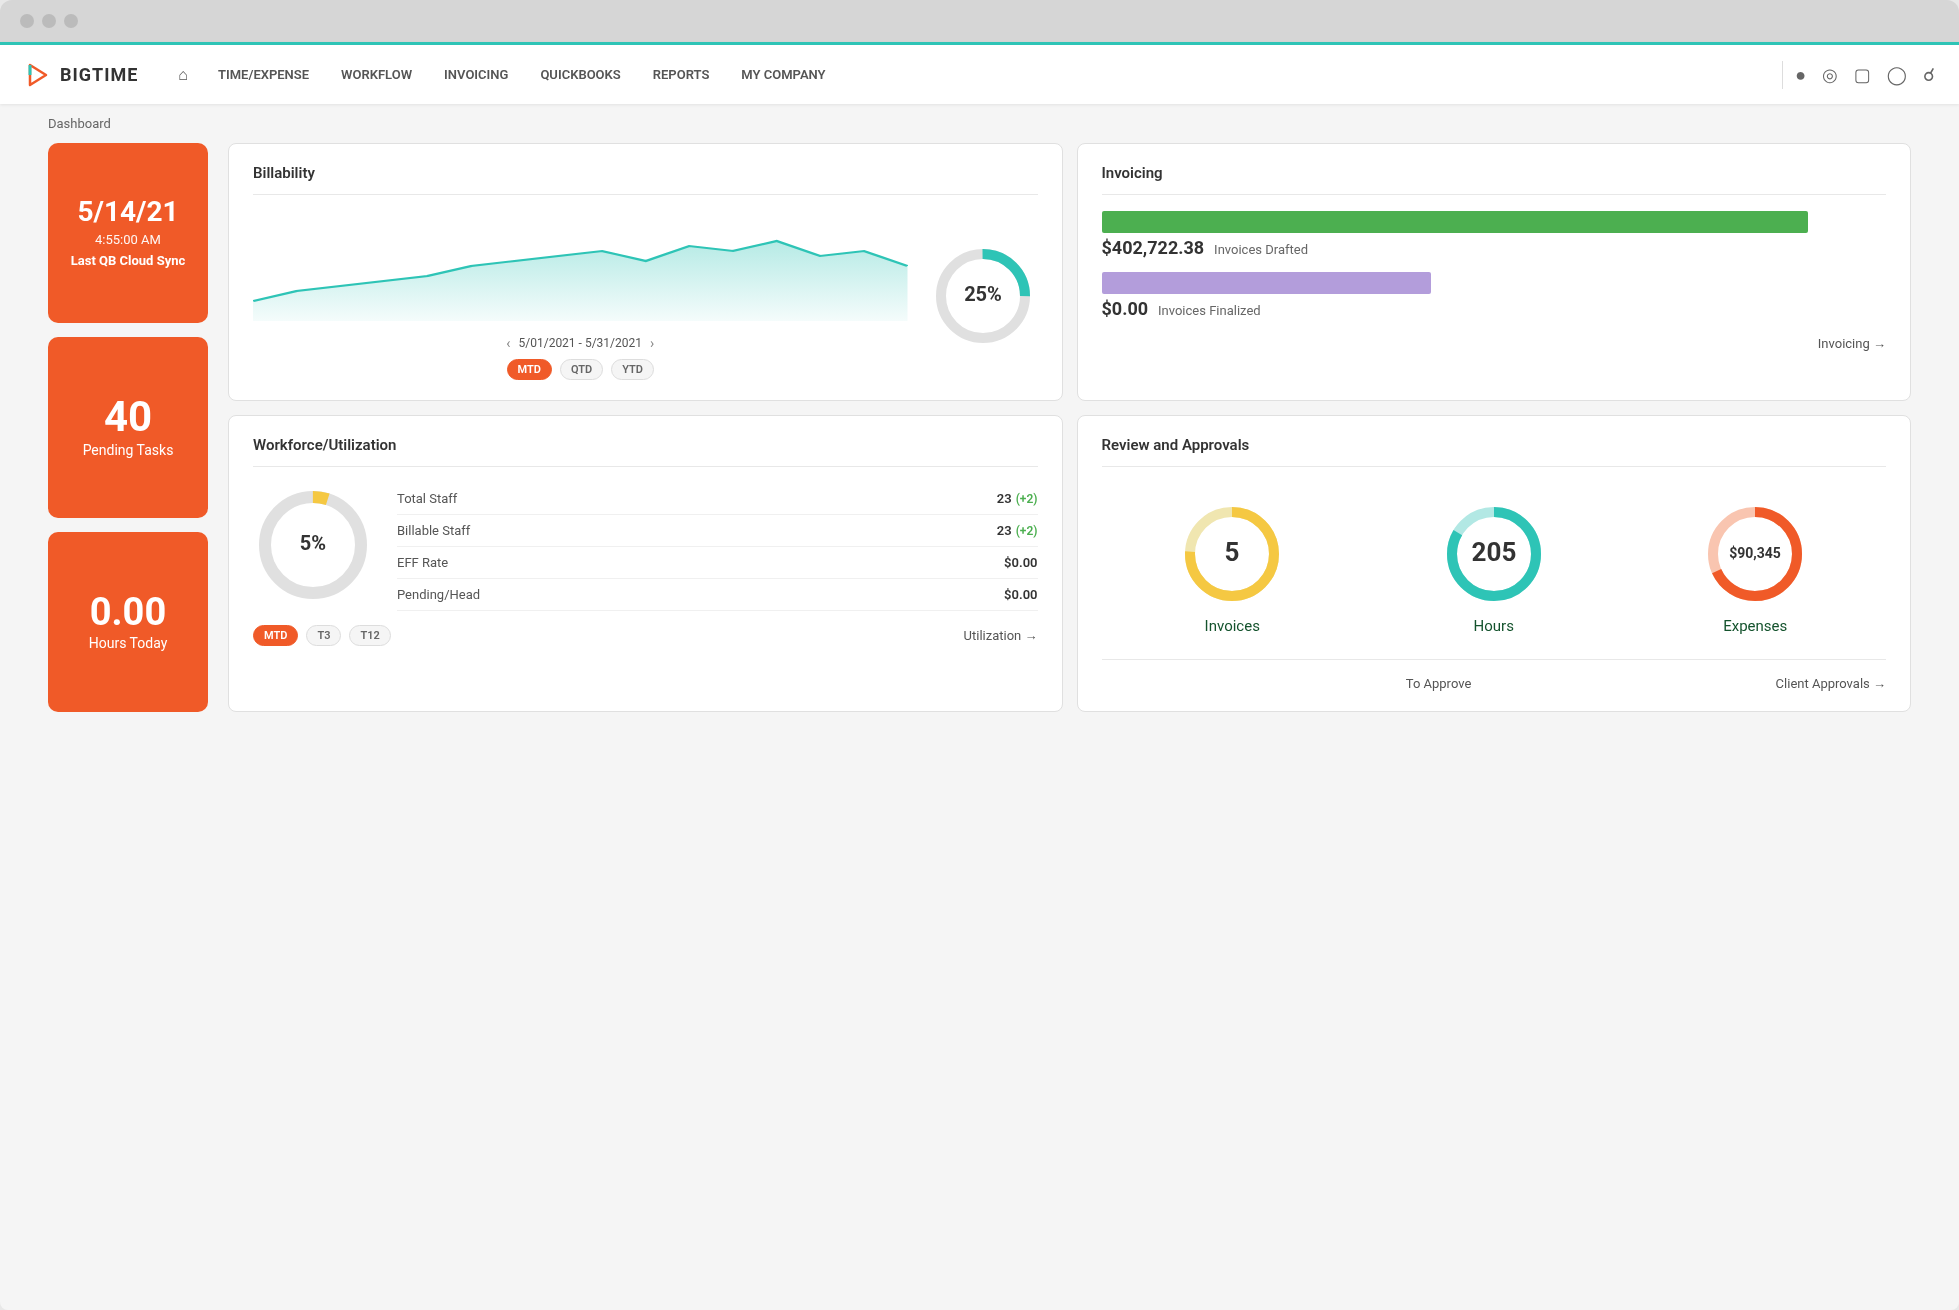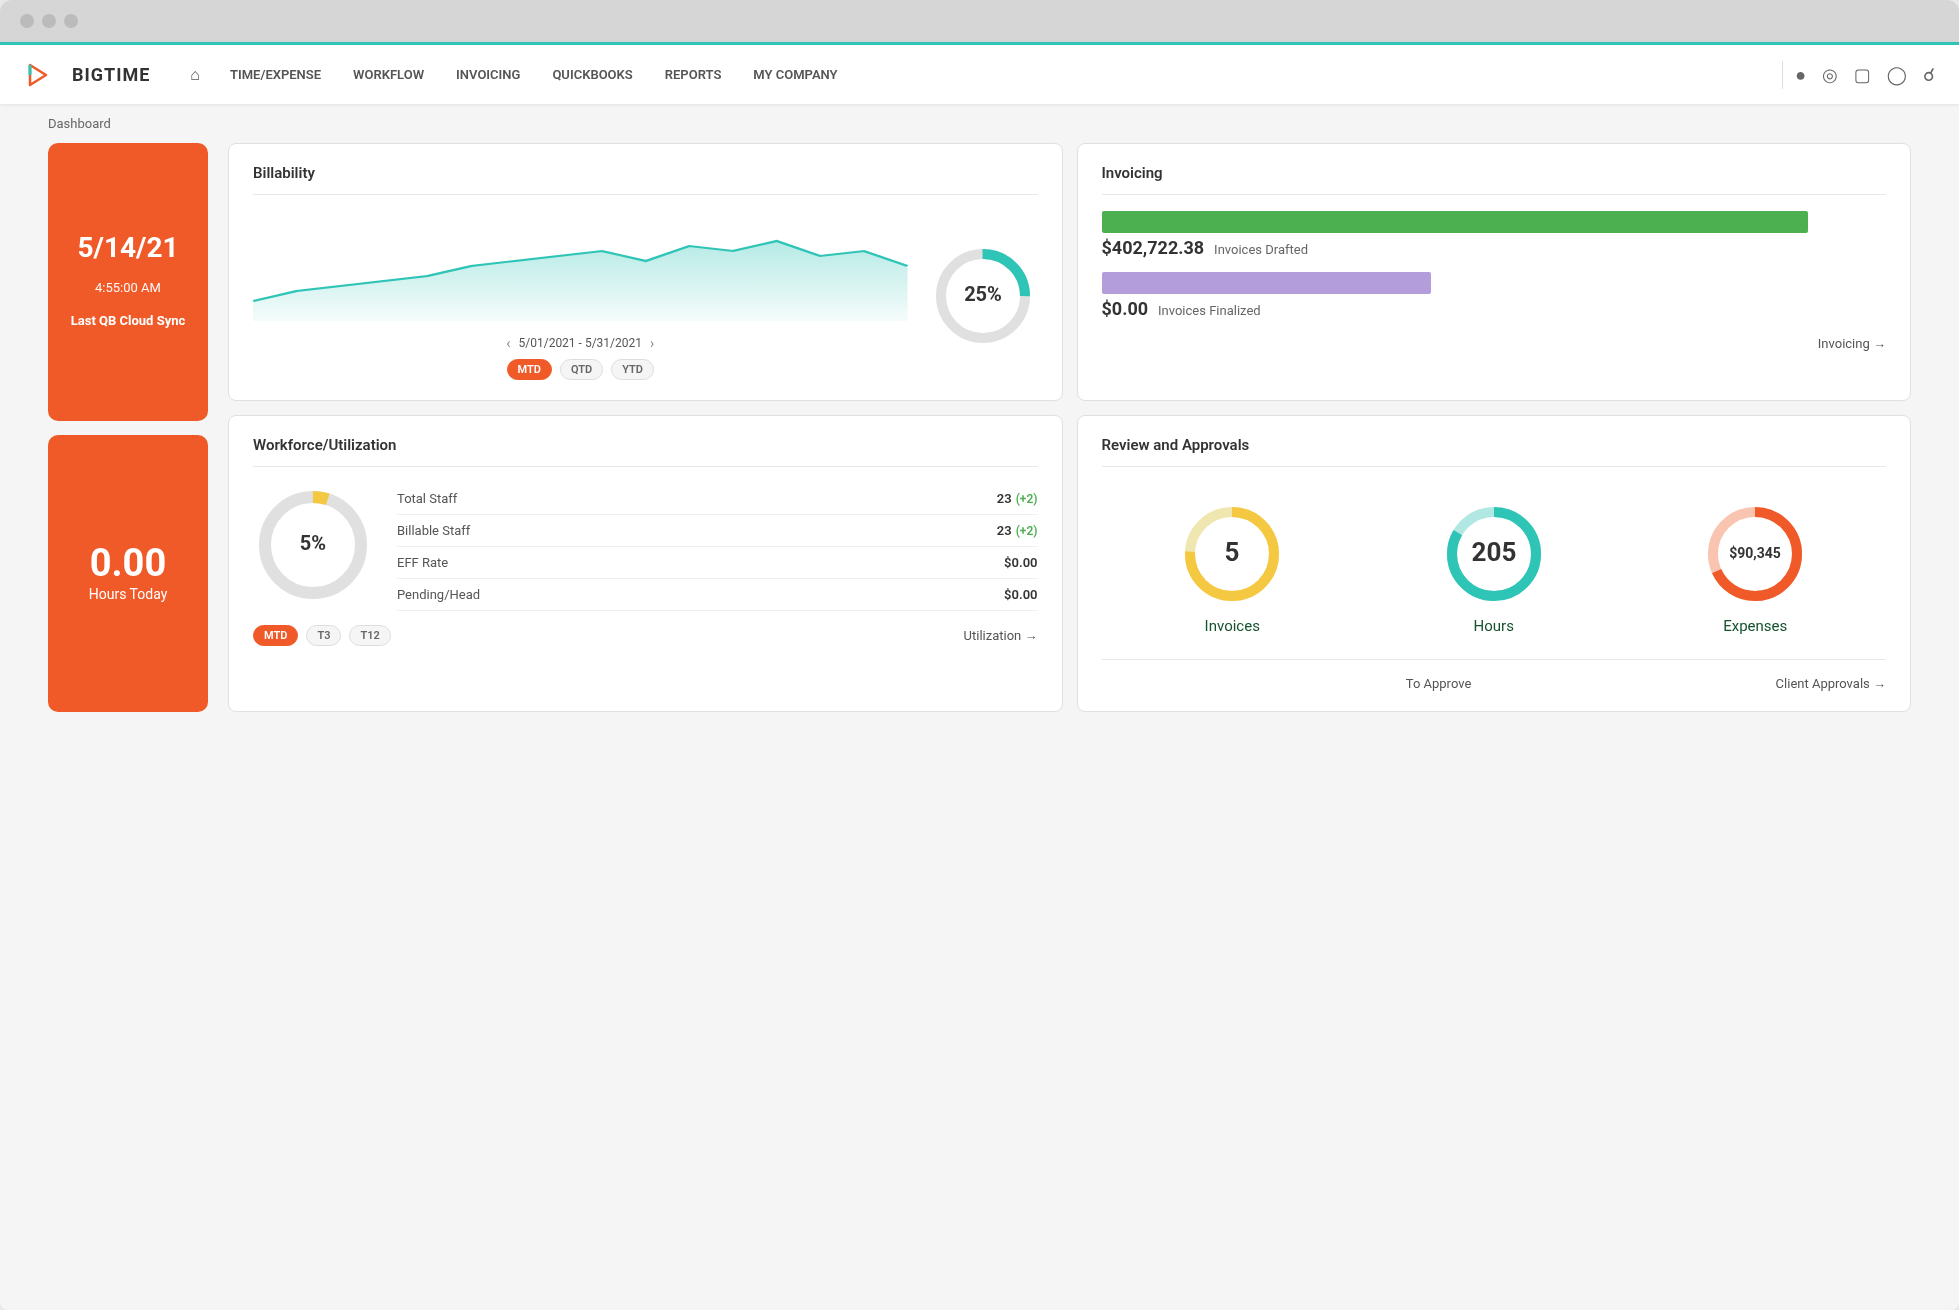--- a/index.html
+++ b/index.html
@@ -40,21 +40,21 @@
       border-top: 3px solid #2ec4b6;
       display: flex;
       align-items: center;
       padding: 0 24px;
       height: 62px;
       box-shadow: 0 1px 3px rgba(0,0,0,0.08);
     }
     .logo {
       display: flex;
       align-items: center;
-      gap: 20px;
+      gap: 8px;
       margin-right: 28px;
       text-align: center;
     }
     .logo-icon {
       width: 28px;
       height: 28px;
     }
     .logo-text {
       font-size: 18px;
       font-weight: 700;
@@ -442,26 +442,30 @@
 
   <div class="breadcrumb-bar">
     <span>Dashboard</span>
   </div>
 
   <div class="dashboard">
     <div class="dashboard-grid">
 
       <div class="left-tiles">
 
-        <div class="tile" style="min-height: 160px; gap: 12px;">
+        <div class="tile" style="min-height: 160px;">
           <div class="tile-date">5/14/21</div>
           <div class="tile-time">4:55:00 AM</div>
           <div class="tile-label">Last QB Cloud Sync</div>
         </div>
 
+        <div class="tile" style="min-height: 130px;">
+          <div class="tile-number">40</div>
+          <div class="tile-sublabel">Pending Tasks</div>
+        </div>
 
         <div class="tile" style="min-height: 130px;">
           <div class="tile-hours">0.00</div>
           <div class="tile-sublabel">Hours Today</div>
         </div>
       </div>
 
       <div class="right-panels">
 
         <div class="panels-row">

